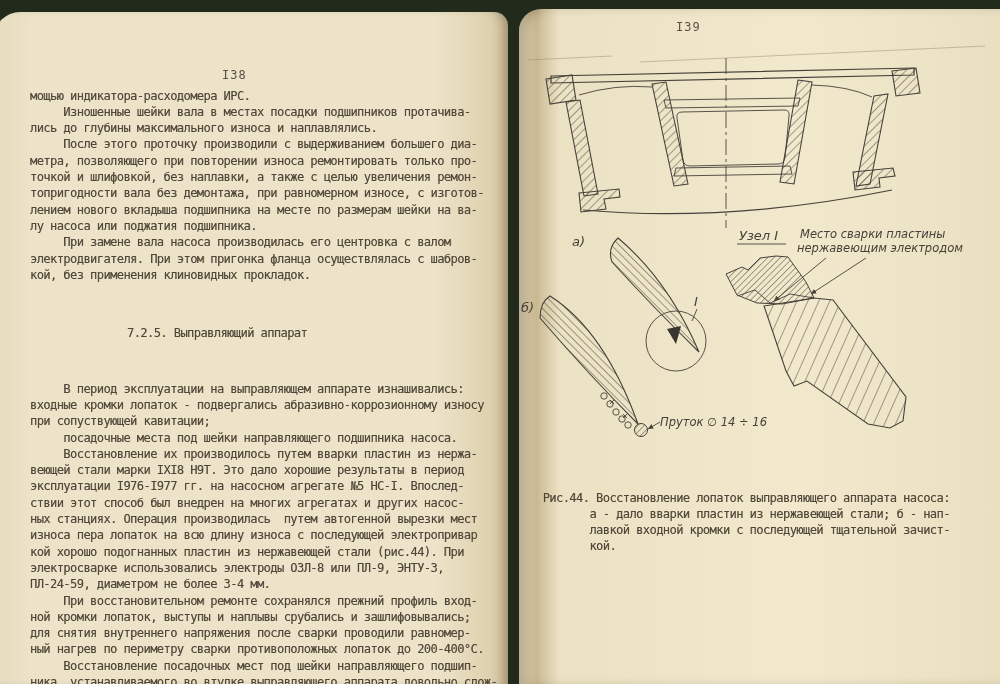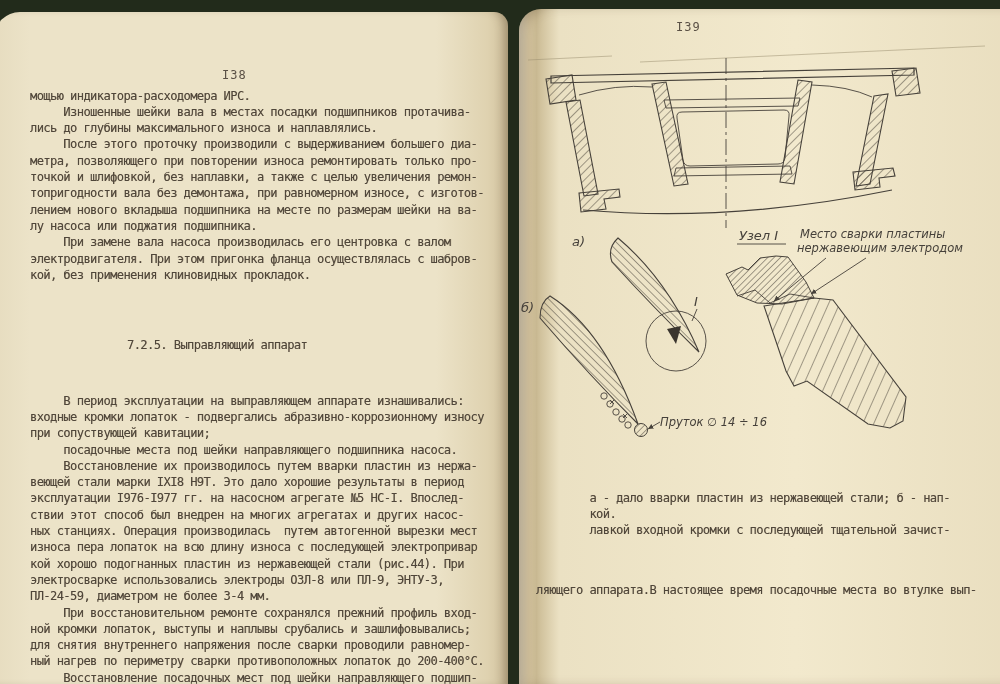--- a/index.html
+++ b/index.html
@@ -26,21 +26,21 @@
     color:#5a5045;letter-spacing:1px;
   }
   .textcol{
     position:absolute;
     font-size:12px;line-height:16.3px;letter-spacing:-0.55px;
     color:#4f463a;white-space:pre;
     text-shadow:.3px .3px .5px rgba(90,70,50,.45);
   }
   .tline{height:16.3px;}
   .heading{white-space:pre;}
-  .hl{margin:21px 0 7px 97px;}
+  .hl{margin:9px 0 7px 97px;}
   .mt11{margin-top:11px;}
   svg{position:absolute;left:0;top:0;pointer-events:none;}
   .ln{stroke:#46413a;stroke-width:1.2;fill:none;}
   .lnthin{stroke:#46413a;stroke-width:0.9;fill:none;}
   .faint{stroke:#9a8e70;stroke-width:0.8;fill:none;opacity:.65;}
   .fig-label{font:italic 13px "DejaVu Sans",sans-serif;fill:#45403a;}
   .fig-note{font:italic 11.5px "DejaVu Sans",sans-serif;fill:#45403a;}
 </style>
 </head>
 <body>
@@ -53,22 +53,22 @@
   <div class="pagenum" style="left:157px;top:11px;">I39</div>
 </div>
 
 <div class="textcol" style="left:30px;top:55px;width:480px;">
   <div><div class="tline">мощью индикатора-расходомера ИРС.</div><div class="tline">     Изношенные шейки вала в местах посадки подшипников протачива-</div><div class="tline">лись до глубины максимального износа и наплавлялись.</div><div class="tline">     После этого проточку производили с выдерживанием большего диа-</div><div class="tline">метра, позволяющего при повторении износа ремонтировать только про-</div><div class="tline">точкой и шлифовкой, без наплавки, а также с целью увеличения ремон-</div><div class="tline">топригодности вала без демонтажа, при равномерном износе, с изготов-</div><div class="tline">лением нового вкладыша подшипника на месте по размерам шейки на ва-</div><div class="tline">лу насоса или поджатия подшипника.</div><div class="tline">     При замене вала насоса производилась его центровка с валом</div><div class="tline">электродвигателя. При этом пригонка фланца осуществлялась с шабров-</div><div class="tline">кой, без применения клиновидных прокладок.</div></div>
   <div class="heading hl">7.2.5. Выправляющий аппарат</div>
   <div><div class="tline">     В период эксплуатации на выправляющем аппарате изнашивались:</div><div class="tline">входные кромки лопаток - подвергались абразивно-коррозионному износу</div><div class="tline">при сопуствующей кавитации;</div><div class="tline">     посадочные места под шейки направляющего подшипника насоса.</div><div class="tline">     Восстановление их производилось путем вварки пластин из нержа-</div><div class="tline">веющей стали марки IXI8 Н9Т. Это дало хорошие результаты в период</div><div class="tline">эксплуатации I976-I977 гг. на насосном агрегате №5 НС-I. Впослед-</div><div class="tline">ствии этот способ был внедрен на многих агрегатах и других насос-</div><div class="tline">ных станциях. Операция производилась  путем автогенной вырезки мест</div><div class="tline">износа пера лопаток на всю длину износа с последующей электропривар</div><div class="tline">кой хорошо подогнанных пластин из нержавеющей стали (рис.44). При</div><div class="tline">электросварке использовались электроды ОЗЛ-8 или ПЛ-9, ЭНТУ-3,</div><div class="tline">ПЛ-24-59, диаметром не более 3-4 мм.</div><div class="tline">     При восстановительном ремонте сохранялся прежний профиль вход-</div><div class="tline">ной кромки лопаток, выступы и наплывы срубались и зашлифовывались;</div><div class="tline">для снятия внутреннего напряжения после сварки проводили равномер-</div><div class="tline">ный нагрев по периметру сварки противоположных лопаток до 200-400°С.</div><div class="tline">     Восстановление посадочных мест под шейки направляющего подшип-</div><div class="tline">ника, устанавливаемого во втулке выправляющего аппарата довольно слож-</div></div>
 </div>
 
 <div class="textcol" style="left:536px;top:457px;width:456px;">
-  <div><div class="tline">        а - дало вварки пластин из нержавеющей стали; б - нап-</div><div class="tline">        кой.</div><div class="tline">        лавкой входной кромки с последующей тщательной зачист-</div></div>
-  <div class="mt11"><div class="tline">ляющего аппарата.В настоящее время посадочные места во втулке вып-</div></div>
+  <div><div class="tline"> Рис.44. Восстановление лопаток выправляющего аппарата насоса:</div><div class="tline">        а - дало вварки пластин из нержавеющей стали; б - нап-</div><div class="tline">        лавкой входной кромки с последующей тщательной зачист-</div><div class="tline">        кой.</div></div>
+  <div class="mt11"></div>
   
   
 </div>
 
 <svg width="1000" height="684" viewBox="0 0 1000 684">
   <defs>
     <pattern id="hCS" width="6" height="6" patternUnits="userSpaceOnUse" patternTransform="rotate(45)">
       <line x1="0" y1="0" x2="0" y2="6" stroke="#4b453c" stroke-width="1"></line>
     </pattern>
     <pattern id="hBlade" width="5.5" height="5.5" patternUnits="userSpaceOnUse" patternTransform="rotate(-45)">

